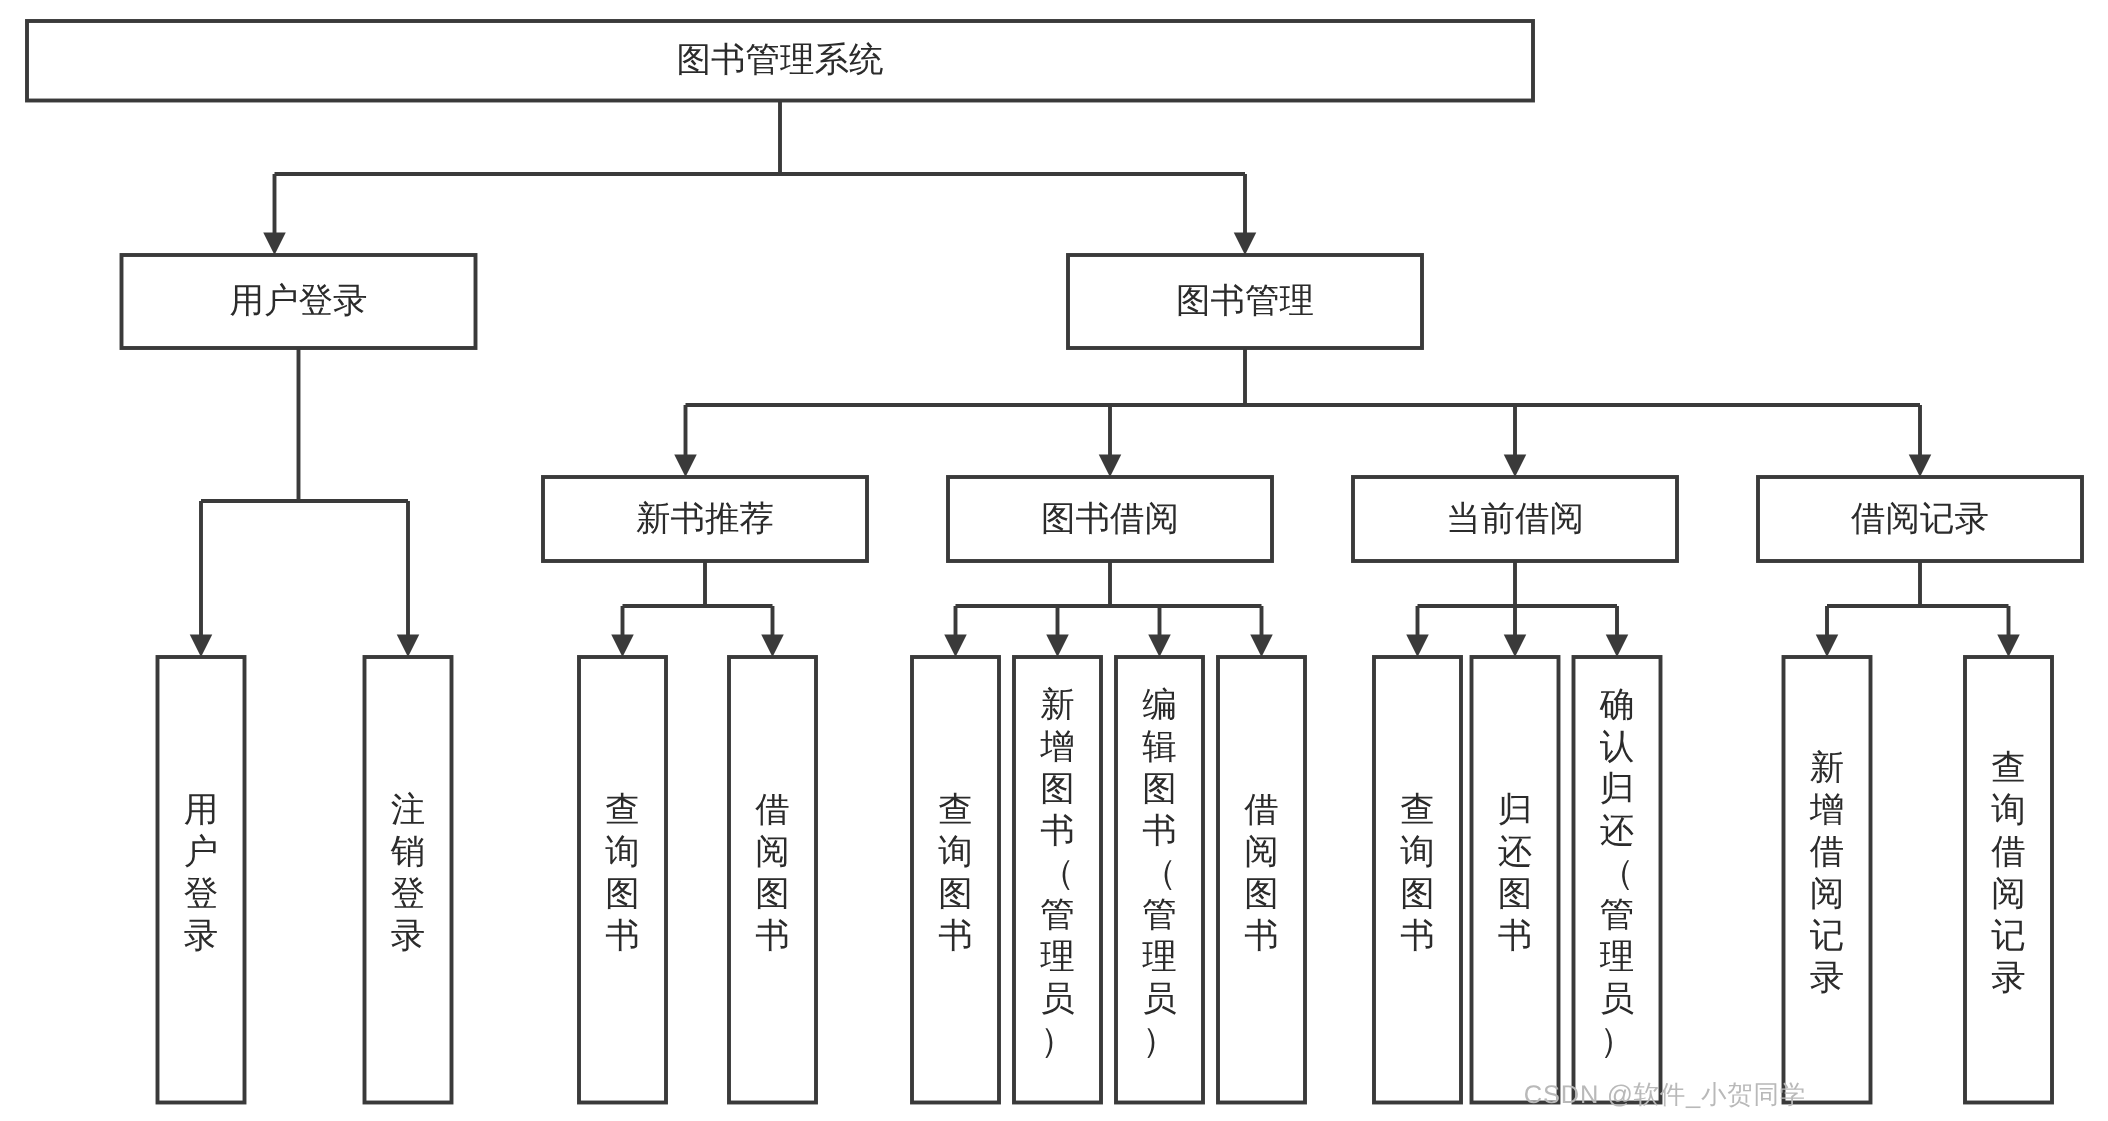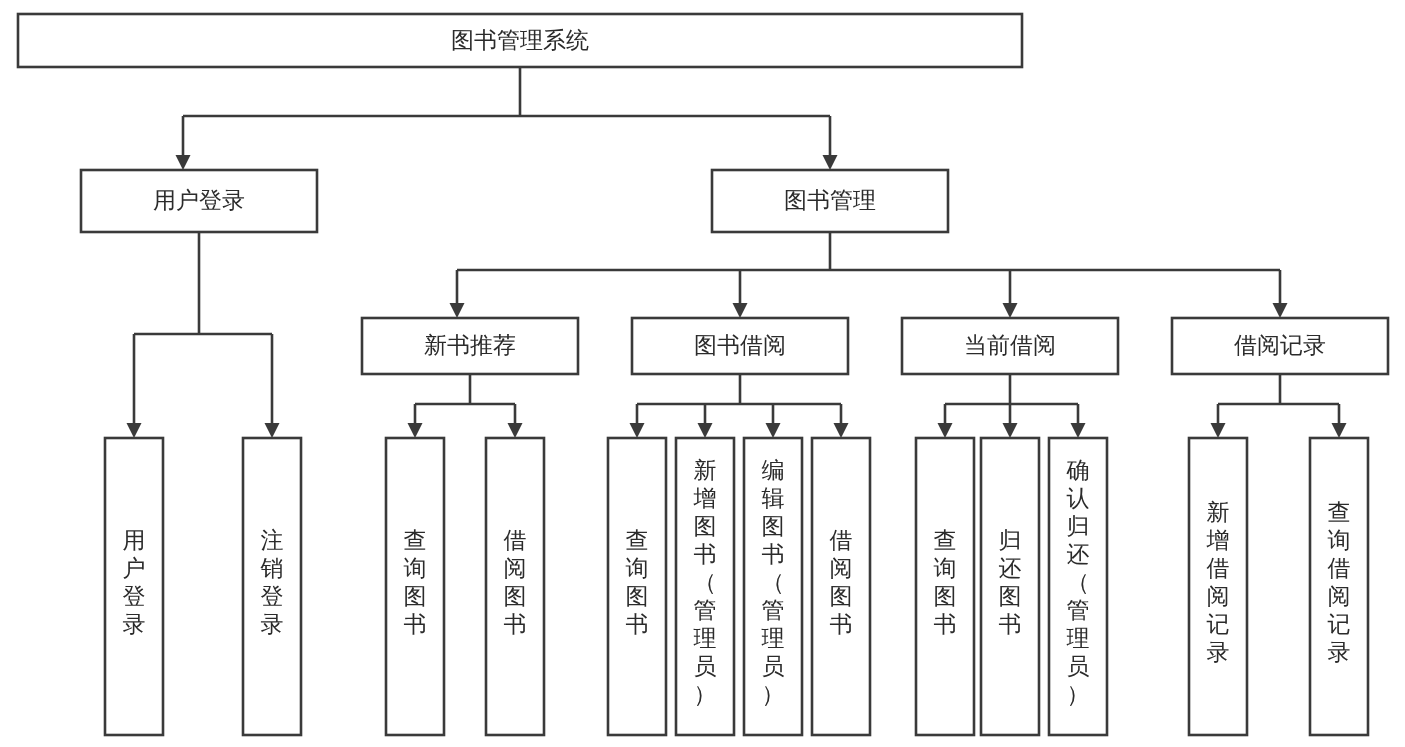--- a/index.html
+++ b/index.html
@@ -202,14 +202,15 @@
           <rect x="1189" y="438" width="58" height="297" class="node-box"></rect>
           <text x="1218" class="node-label-vert"><tspan x="1218" y="519.5">新</tspan><tspan x="1218" y="547.5">增</tspan><tspan x="1218" y="575.5">借</tspan><tspan x="1218" y="603.5">阅</tspan><tspan x="1218" y="631.5">记</tspan><tspan x="1218" y="659.5">录</tspan></text>
         </g>
         <g>
           <rect x="1310" y="438" width="58" height="297" class="node-box"></rect>
           <text x="1339" class="node-label-vert"><tspan x="1339" y="519.5">查</tspan><tspan x="1339" y="547.5">询</tspan><tspan x="1339" y="575.5">借</tspan><tspan x="1339" y="603.5">阅</tspan><tspan x="1339" y="631.5">记</tspan><tspan x="1339" y="659.5">录</tspan></text>
         </g>
       </g>
   </svg>
 
+  <div class="watermark">CSDN @软件_小贺同学</div>
 
 </div>
 
 </body></html>

